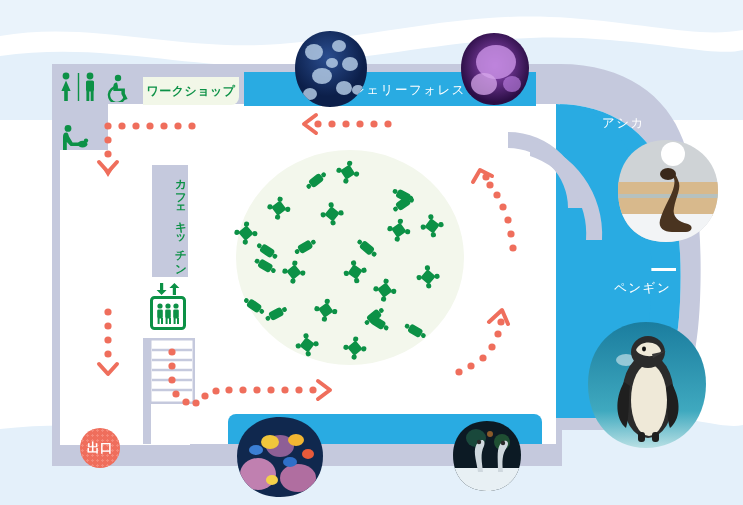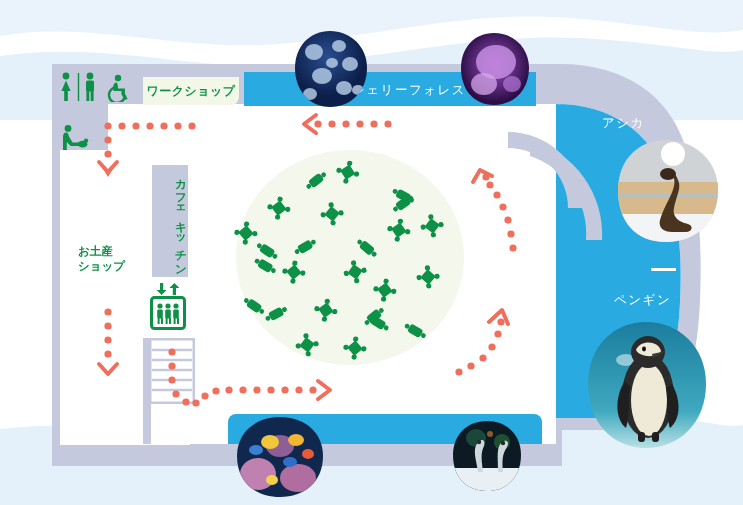--- a/index.html
+++ b/index.html
@@ -150,33 +150,29 @@
     <path d="M18,14 A76,76 0 0 1 94,90 L78,90 A60,60 0 0 0 18,30 Z" fill="#c5c9dd"></path>
     <path d="M40,22 A98,98 0 0 1 112,122 L96,122 A82,82 0 0 0 40,38 Z" fill="#c5c9dd"></path>
   </svg>
 
   <div class="band" style="left:244px;top:72px;width:292px;height:34px;"></div>
   <div class="band-label" style="left:352px;top:82px;">ジェリーフォレスト</div>
 
   <div class="band" style="left:228px;top:414px;width:314px;height:30px;border-radius:8px 8px 0 0;"></div>
 
   <div class="side-label" style="left:602px;top:115px;text-align:center;">アシカ</div>
-  <div class="side-label" style="left:614px;top:292px;">ペンギン</div>
+  <div class="side-label" style="left:614px;top:280px;">ペンギン</div>
 
   <div id="workshop-box">
     <div id="workshop-label">ワークショップ</div>
   </div>
 
   <div id="cafe-box"></div>
   <div id="cafe-label">カフェキッチン</div>
 
-  <div id="souvenir-label">
-    <div>お土産</div>
-    <div>ショップ</div>
-  </div>
 
   <div id="seating-plaza"></div>
   <div id="tables-layer">
       <div class="table4" style="left: 336px; top: 160px; transform: rotate(12deg);"><svg viewBox="0 0 24 24" width="24" height="24">
           <rect x="6.5" y="6.5" width="11" height="11" rx="1.4" fill="#0c9146" transform="rotate(45 12 12)"></rect>
           <circle cx="12" cy="3" r="2.6" fill="#0c9146"></circle>
           <circle cx="12" cy="21" r="2.6" fill="#0c9146"></circle>
           <circle cx="3" cy="12" r="2.6" fill="#0c9146"></circle>
           <circle cx="21" cy="12" r="2.6" fill="#0c9146"></circle>
         </svg></div>
@@ -584,14 +580,17 @@
         <circle cx="38" cy="14" r="3" fill="#8a5a2a"></circle>
         <rect y="48" width="70" height="24" fill="#e8f0f4"></rect>
         <path d="M26,52 C24,38 20,30 26,22 C30,18 34,20 32,26 C28,34 30,42 31,52 Z" fill="#cfd8de"></path>
         <path d="M46,52 C46,36 44,28 50,22 C54,19 58,22 55,27 C50,34 50,42 51,52 Z" fill="#cfd8de"></path>
         <circle cx="27" cy="22" r="2.2" fill="#2a2a2a"></circle>
         <circle cx="51" cy="23" r="2.2" fill="#2a2a2a"></circle>
       </g>
     </svg>
   </div>
 
+  <div id="exit-badge">
+    <span id="exit-label">出口</span>
+  </div>
 
 </div>
 
 </body></html>

